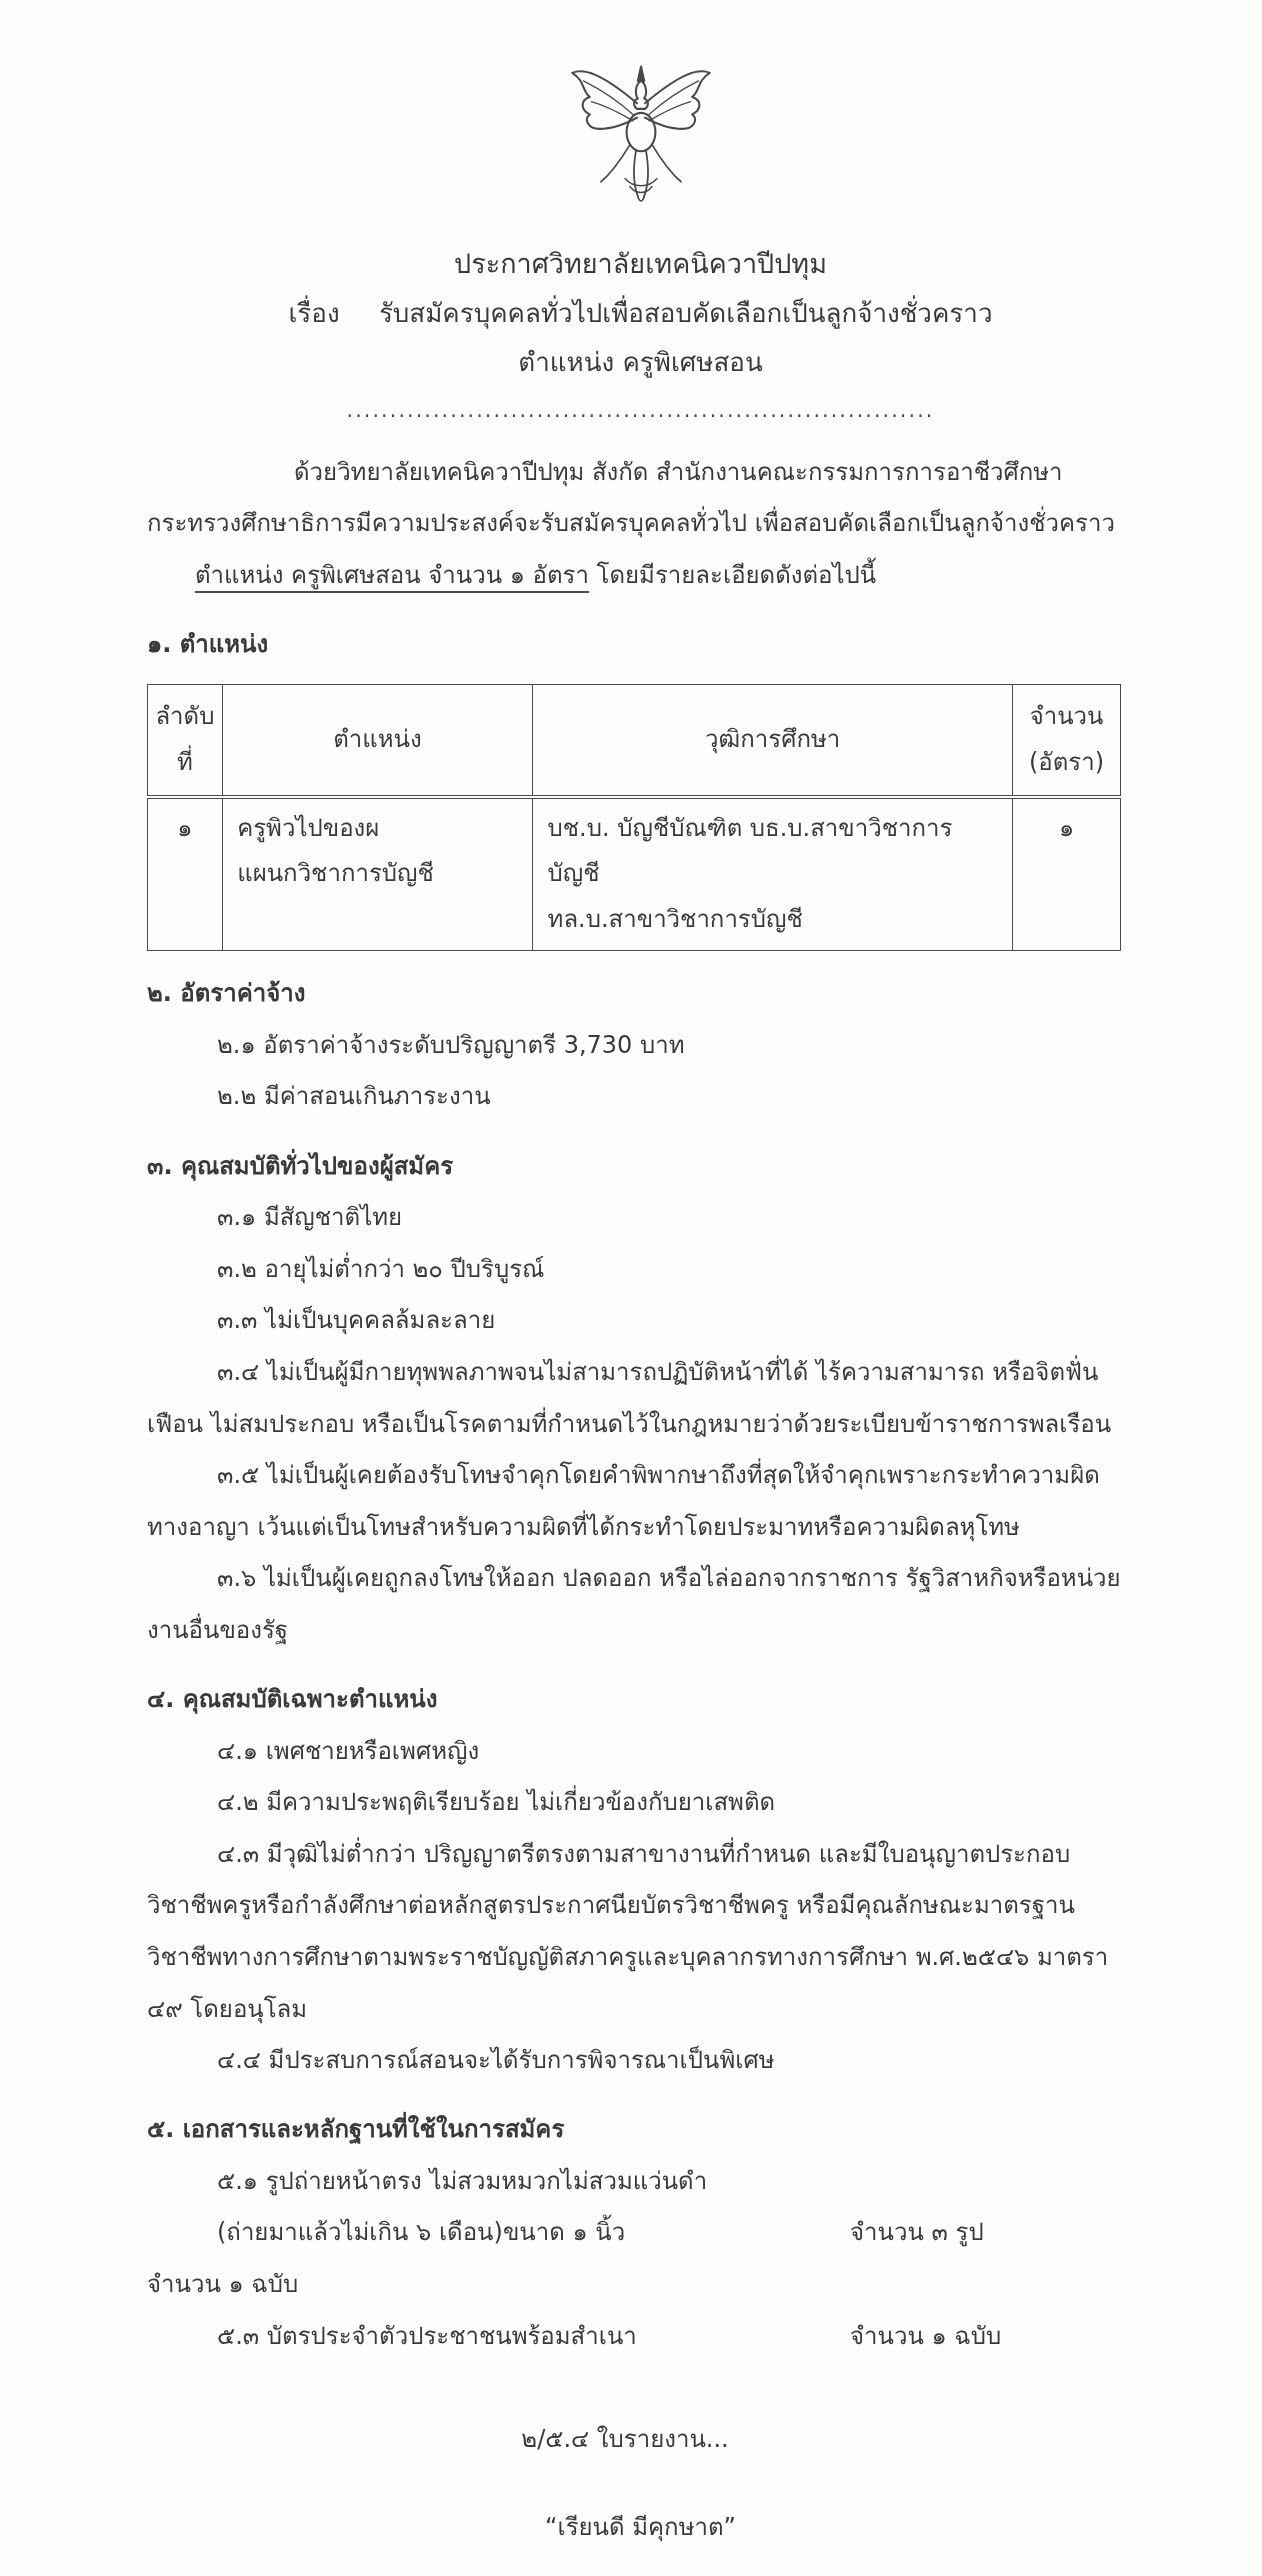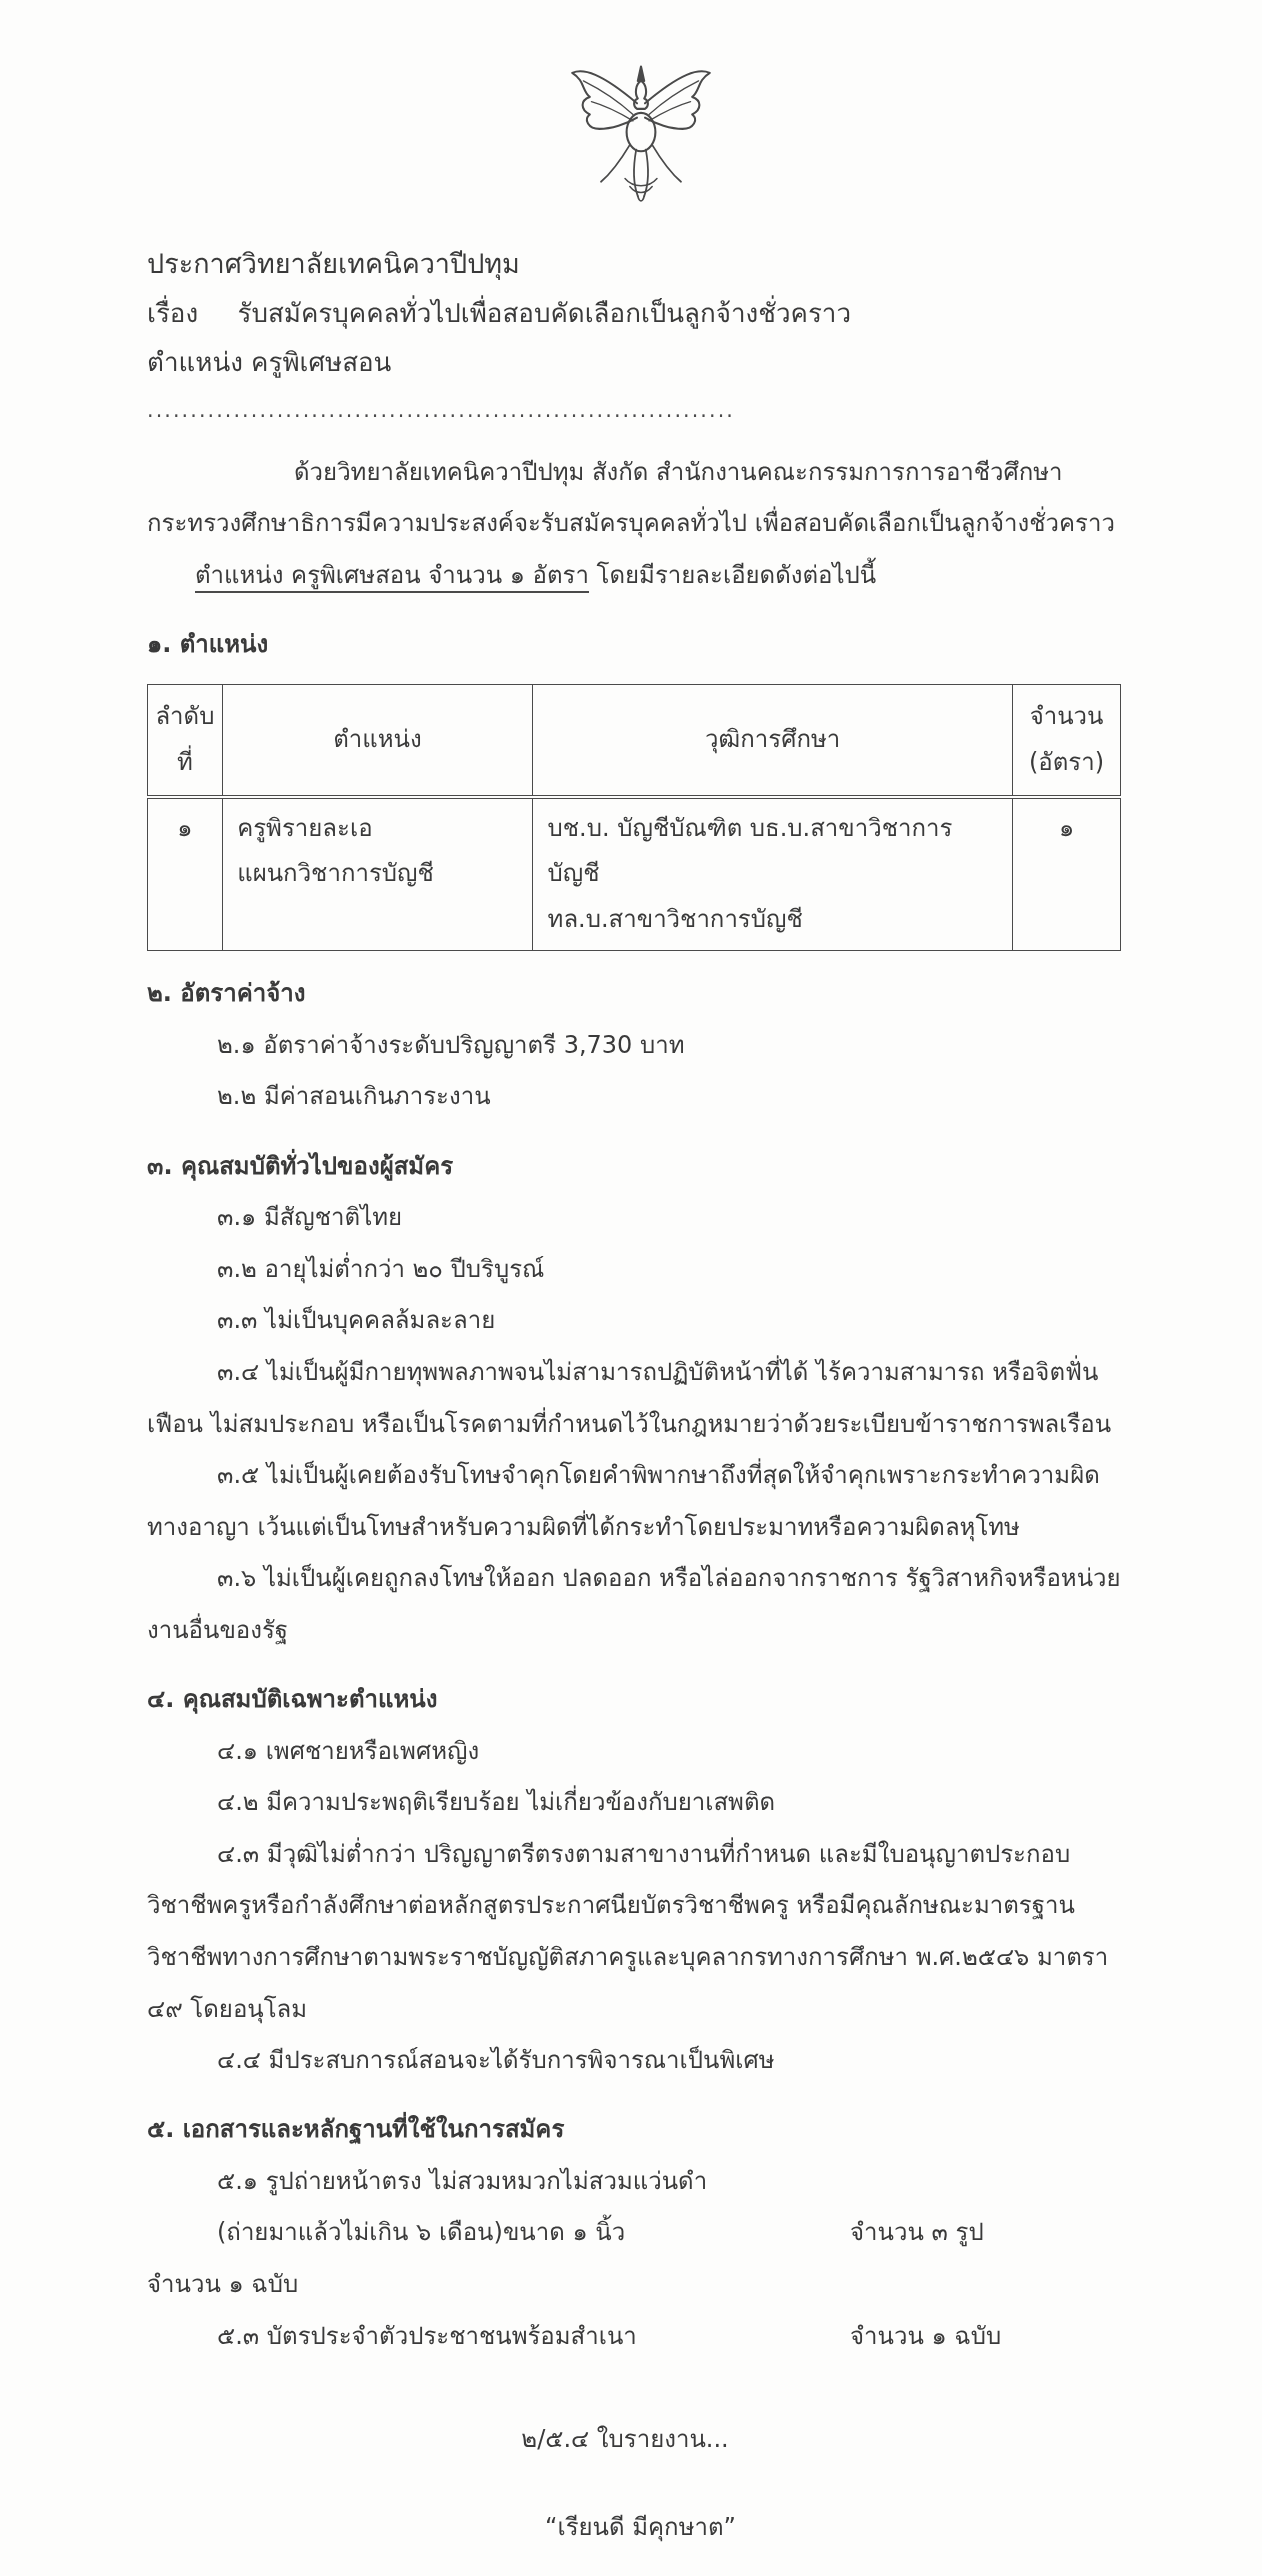--- a/index.html
+++ b/index.html
@@ -8,21 +8,21 @@
     width:1263px; min-height:3571px;
     margin:0 auto;
     background:#fdfdfc;
     color:#3a3a3a;
     font-family:"DejaVu Sans","Liberation Sans",sans-serif;
     font-size:24px;
     line-height:2.15;
     box-sizing:border-box;
     padding:57px 129px 31px 147px;
   }
-  .center { }
+  .center { text-align:center; }
   .emblem-wrap { text-align:center; margin-bottom:7.2px; }
   .doc-title { font-size:27px; line-height:1.9; }
   .subject-line { font-size:26px; line-height:1.9; }
   .subject-label { margin-right:31px; }
   .position-line { font-size:26px; line-height:1.9; }
   .dots { letter-spacing:2.1px; line-height:2.2; color:#4a4a4a; font-size:20.6px; }
   .intro { text-indent:147px; margin-top:13.4px; }
   .u { border-bottom:2.1px solid #4a4a4a; padding-bottom:2.1px;margin-left:48px; }
   .sec-title { font-weight:bold; margin-top:17.5px; }
   .hang { text-indent:70px; }
@@ -108,21 +108,21 @@
         <th class="col-cnt">
           <div>จำนวน</div>
           <div>(อัตรา)</div>
         </th>
       </tr>
     </thead>
     <tbody>
       <tr>
         <td class="cell-no">๑</td>
         <td>
-          <div>ครูพิรายละเอ</div>
+          <div>ครูพิวไปของผ</div>
           <div>แผนกวิชาการบัญชี</div>
         </td>
         <td>
           <div>บช.บ. บัญชีบัณฑิต   บธ.บ.สาขาวิชาการบัญชี</div>
           <div>ทล.บ.สาขาวิชาการบัญชี</div>
         </td>
         <td class="cell-cnt">๑</td>
       </tr>
     </tbody>
   </table>

